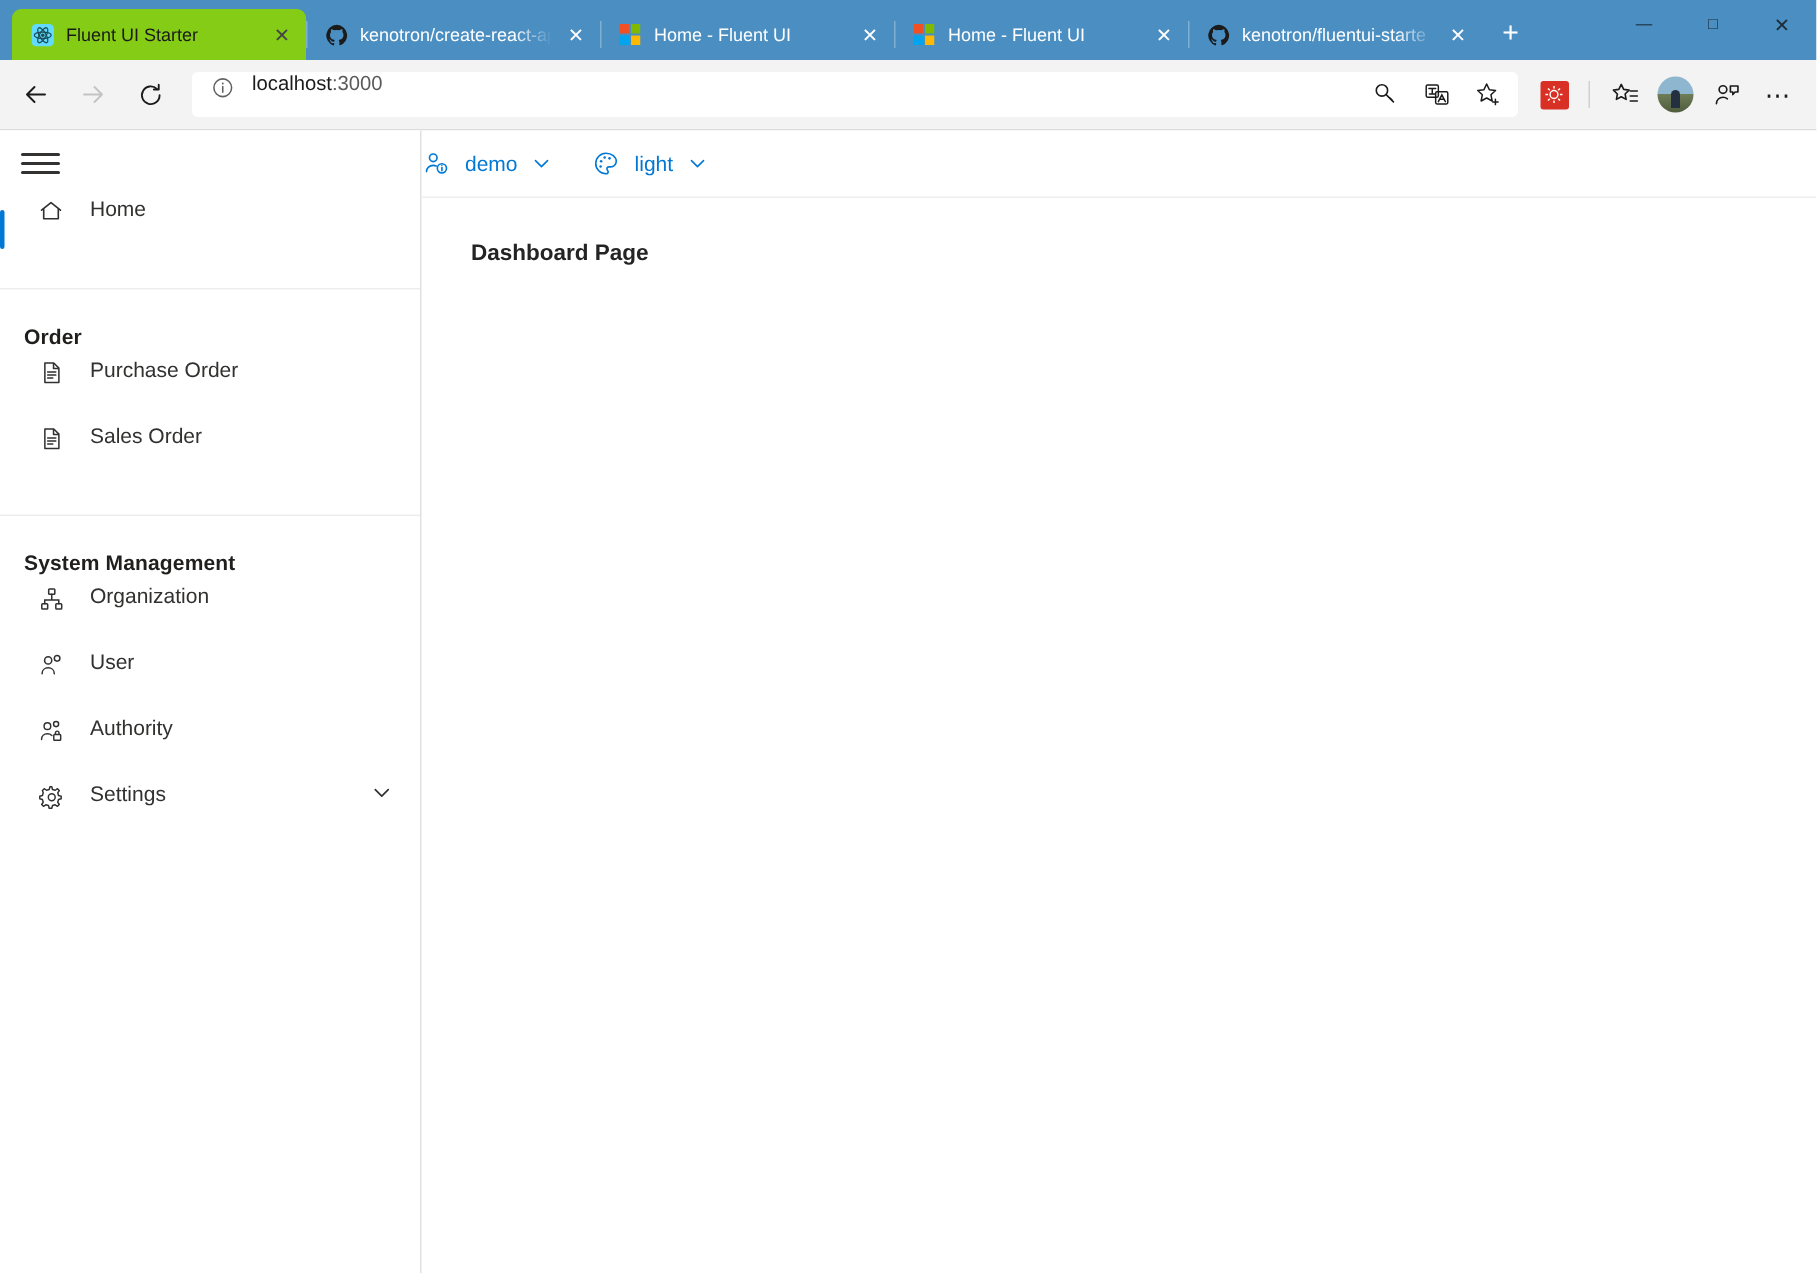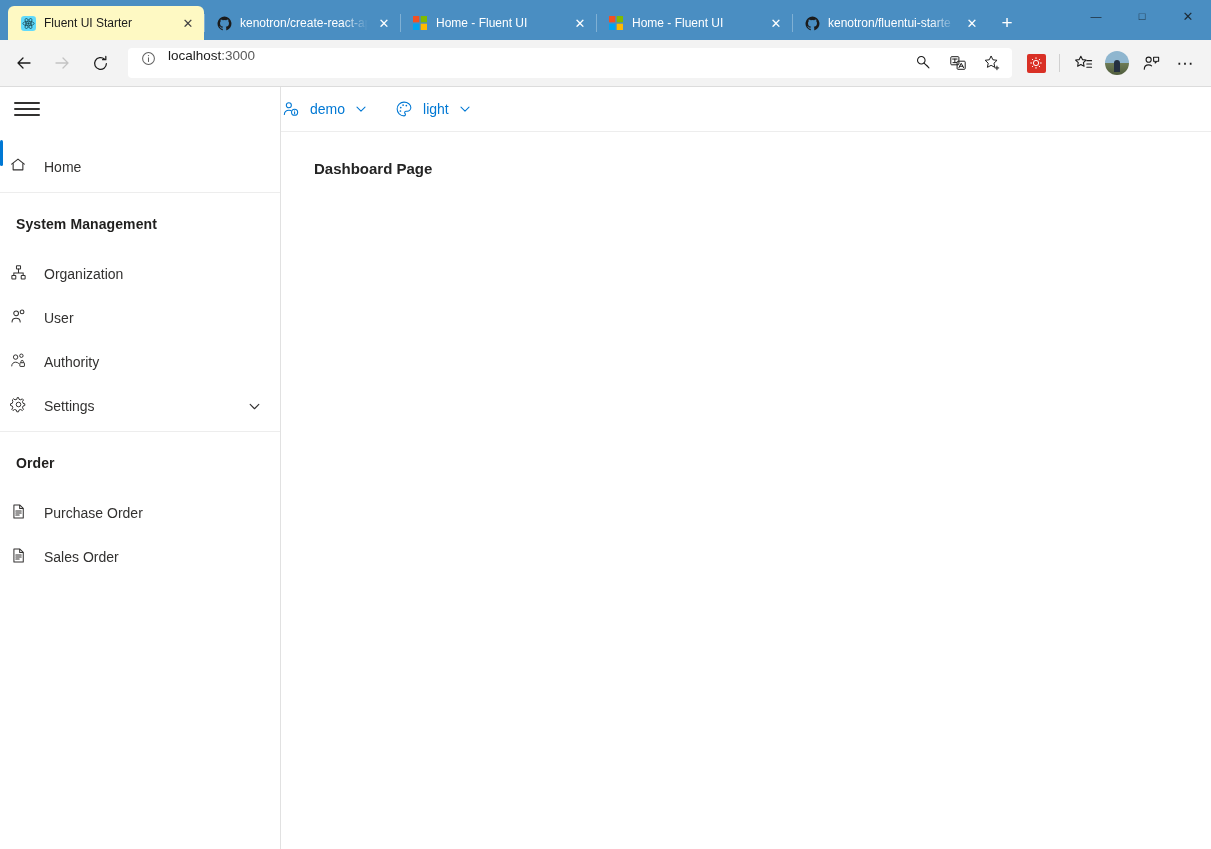--- a/index.html
+++ b/index.html
@@ -17,21 +17,21 @@
     height: 40px; background: #4a8ec2; display: flex; align-items: flex-end;
     position: relative; flex: 0 0 40px; padding-left: 8px;
   }
   .tabstrip { display: flex; align-items: flex-end; height: 40px; flex: 1; min-width: 0; }
 
   .tab {
     height: 34px; display: flex; align-items: center; gap: 8px;
     padding: 0 8px 0 12px; min-width: 0; position: relative;
   }
   .tab.active {
-    background: #fef9c3; border-radius: 6px 6px 0 0; width: 196px; flex: 0 0 196px;
+    background: #84cc16; border-radius: 6px 6px 0 0; width: 196px; flex: 0 0 196px;
   }
   .tab.inactive { width: 196px; flex: 0 0 196px; }
   .tab.inactive + .tab.inactive::before,
   .tab.active + .tab.inactive::before {
     content: ""; position: absolute; left: 0; top: 8px; height: 18px;
     width: 1px; background: #7fb0d4;
   }
   .tab-fav { width: 16px; height: 16px; flex: 0 0 16px; display:flex; align-items:center; justify-content:center; }
   .tab-title {
     font-size: 12px; white-space: nowrap; overflow: hidden; flex: 1; min-width: 0;
@@ -120,22 +120,22 @@
   .nav-section + .nav-section { border-top: 1px solid #ededed; }
   .nav-pad-top { padding-top: 17px; }
   .nav-pad-bot { padding-bottom: 17px; }
 
   .nav-header {
     font-size: 14px; font-weight: bold; color: #201f1e;
     padding: 6px 0 6px 16px; letter-spacing: .1px;
   }
 
   .nav-item {
-    height: 44px; display: flex; align-items: flex-end; position: relative;
-    padding-left: 8px; color: #323130; font-size: 14px;
+    height: 44px; display: flex; align-items: flex-start; position: relative;
+    padding-left: 24px; color: #323130; font-size: 14px;
   }
   .nav-item .ico {
     width: 20px; height: 20px; flex: 0 0 20px; display: flex;
     align-items: center; justify-content: center; color: #323130;
   }
   .nav-item .label { padding-left: 16px; flex: 1; }
   .nav-item.selected::before {
     content: ""; position: absolute; left: 0; top: 9px; bottom: 9px;
     width: 3px; background: #0078d4; border-radius: 2px;
   }
@@ -335,20 +335,44 @@
             <svg width="18" height="18" viewBox="0 0 20 20" fill="none" stroke="currentColor" stroke-width="1.2">
               <path d="M3 9l7-5.6L17 9" stroke-linecap="round" stroke-linejoin="round"></path>
               <path d="M4.6 8v7.4h10.8V8" stroke-linejoin="round"></path>
             </svg>
           </span>
           <span class="label">Home</span>
         </div>
       </div>
 
       <div class="nav-section nav-pad-top nav-pad-bot">
+        <div class="nav-header">Order</div>
+        <div class="nav-item">
+          <span class="ico">
+            <svg width="17" height="17" viewBox="0 0 20 20" fill="none" stroke="currentColor" stroke-width="1.2">
+              <path d="M4.6 2.4h7l4 4v11.2h-11z" stroke-linejoin="round"></path>
+              <path d="M11.4 2.4v4.2h4.2" stroke-linejoin="round"></path>
+              <path d="M6.8 9.4h6.4M6.8 11.8h6.4M6.8 14.2h4" stroke-linecap="round"></path>
+            </svg>
+          </span>
+          <span class="label">Purchase Order</span>
+        </div>
+        <div class="nav-item">
+          <span class="ico">
+            <svg width="17" height="17" viewBox="0 0 20 20" fill="none" stroke="currentColor" stroke-width="1.2">
+              <path d="M4.6 2.4h7l4 4v11.2h-11z" stroke-linejoin="round"></path>
+              <path d="M11.4 2.4v4.2h4.2" stroke-linejoin="round"></path>
+              <path d="M6.8 9.4h6.4M6.8 11.8h6.4M6.8 14.2h4" stroke-linecap="round"></path>
+            </svg>
+          </span>
+          <span class="label">Sales Order</span>
+        </div>
+      </div>
+
+      <div class="nav-section nav-pad-top nav-pad-bot">
         <div class="nav-header">System Management</div>
 
         <div class="nav-item">
           <span class="ico">
             <svg width="17" height="17" viewBox="0 0 20 20" fill="none" stroke="currentColor" stroke-width="1.2">
               <rect x="7.6" y="2" width="4.8" height="4" rx=".6"></rect>
               <rect x="2.2" y="13.6" width="4.6" height="4" rx=".6"></rect>
               <rect x="13.2" y="13.6" width="4.6" height="4" rx=".6"></rect>
               <path d="M10 6v4M4.5 13.6v-3h11v3" stroke-linecap="round"></path>
             </svg>
@@ -388,44 +412,20 @@
             </svg>
           </span>
           <span class="label">Settings</span>
           <span class="chev">
             <svg width="15" height="15" viewBox="0 0 16 16" fill="none" stroke="currentColor" stroke-width="1.2">
               <path d="M3.4 5.8L8 10.4l4.6-4.6" stroke-linecap="round" stroke-linejoin="round"></path>
             </svg>
           </span>
         </div>
       </div>
-
-      <div class="nav-section nav-pad-top nav-pad-bot">
-        <div class="nav-header">Order</div>
-        <div class="nav-item">
-          <span class="ico">
-            <svg width="17" height="17" viewBox="0 0 20 20" fill="none" stroke="currentColor" stroke-width="1.2">
-              <path d="M4.6 2.4h7l4 4v11.2h-11z" stroke-linejoin="round"></path>
-              <path d="M11.4 2.4v4.2h4.2" stroke-linejoin="round"></path>
-              <path d="M6.8 9.4h6.4M6.8 11.8h6.4M6.8 14.2h4" stroke-linecap="round"></path>
-            </svg>
-          </span>
-          <span class="label">Purchase Order</span>
-        </div>
-        <div class="nav-item">
-          <span class="ico">
-            <svg width="17" height="17" viewBox="0 0 20 20" fill="none" stroke="currentColor" stroke-width="1.2">
-              <path d="M4.6 2.4h7l4 4v11.2h-11z" stroke-linejoin="round"></path>
-              <path d="M11.4 2.4v4.2h4.2" stroke-linejoin="round"></path>
-              <path d="M6.8 9.4h6.4M6.8 11.8h6.4M6.8 14.2h4" stroke-linecap="round"></path>
-            </svg>
-          </span>
-          <span class="label">Sales Order</span>
-        </div>
-      </div>
     </div>
 
     <div class="content">
 
       <div class="app-header">
         <div class="hdr-btn">
           <span class="ico">
             <svg width="18" height="18" viewBox="0 0 20 20" fill="none" stroke="currentColor" stroke-width="1.2">
               <circle cx="7.6" cy="5.8" r="2.8"></circle>
               <path d="M2.6 16c0-2.7 2.2-4.6 5-4.6.8 0 1.5.1 2.2.4" stroke-linecap="round"></path>

